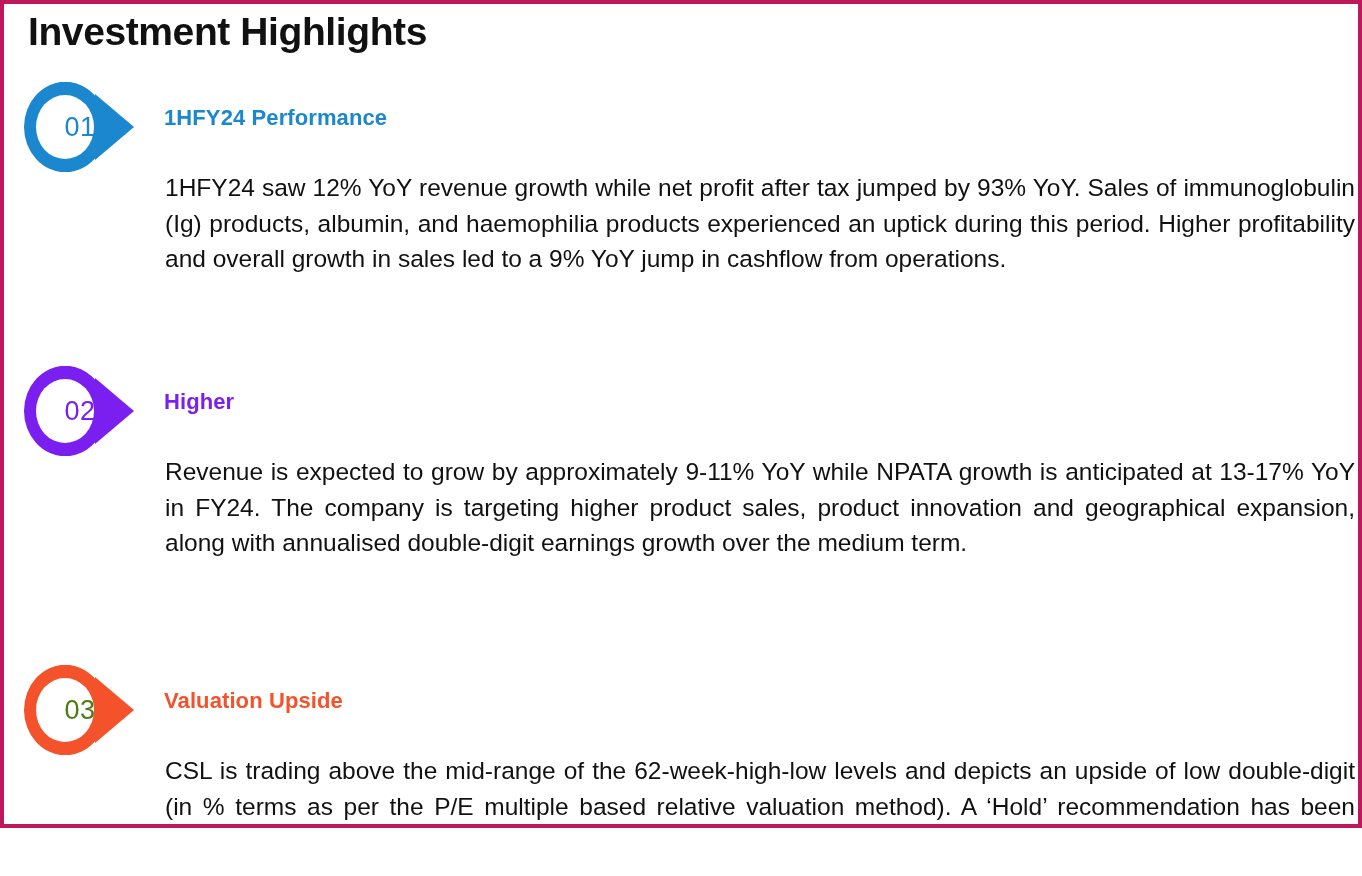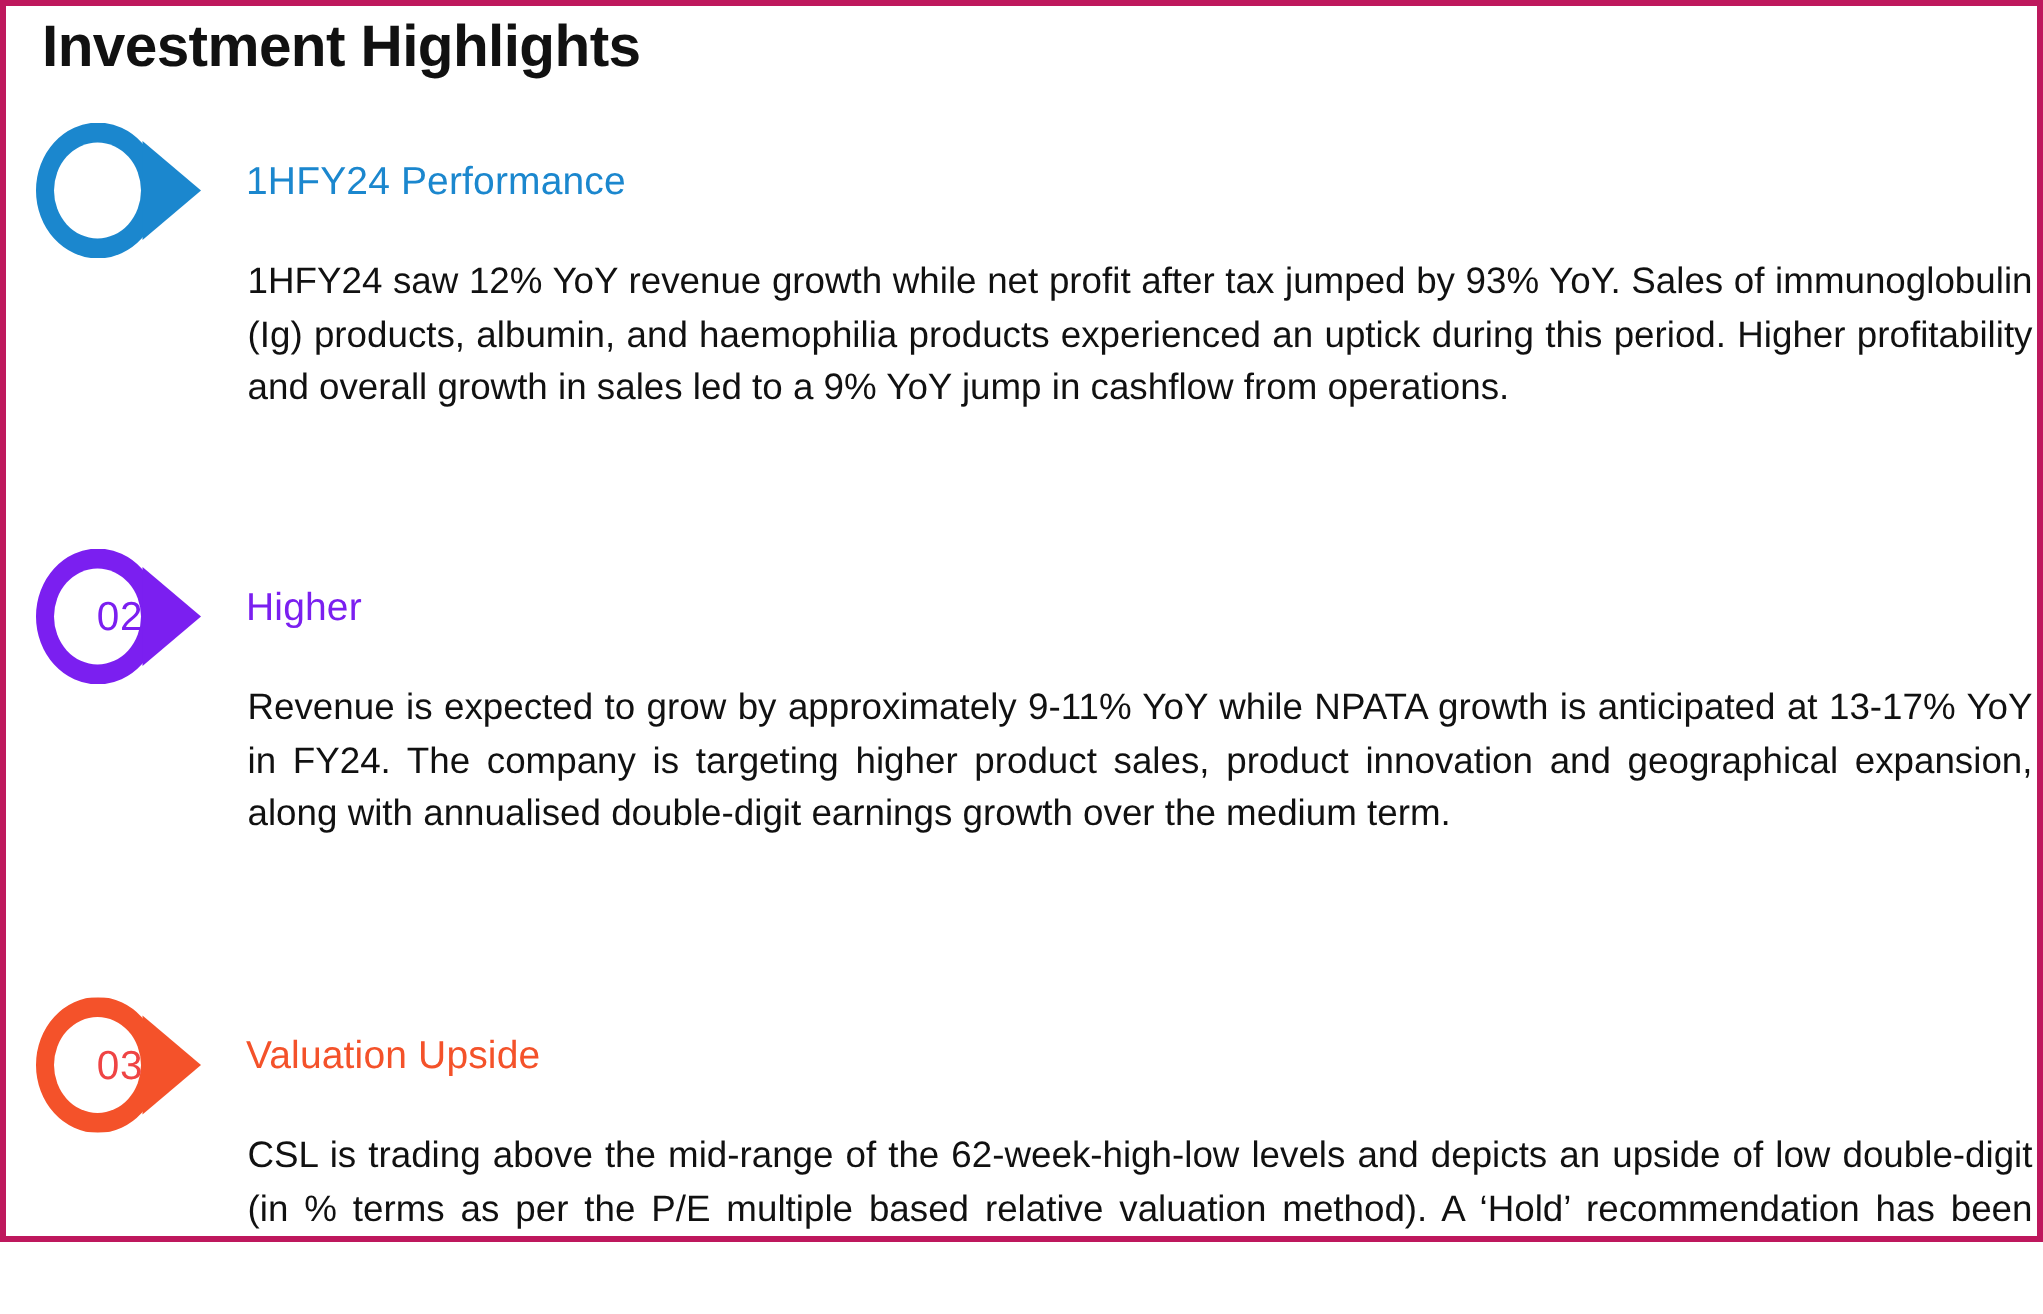--- a/index.html
+++ b/index.html
@@ -60,22 +60,22 @@
     align-items: center;
     justify-content: center;
     font-size: 27px;
     font-weight: 500;
     letter-spacing: 0.5px;
   }
   .heading {
     position: absolute;
     left: 160px;
     top: 23px;
-    font-size: 26px;
-    font-weight: normal;
+    font-size: 22px;
+    font-weight: bold;
     letter-spacing: 0.1px;
     white-space: nowrap;
     text-align: center;
   }
   .body-text {
     position: absolute;
     left: 161px;
     width: 1190px;
     font-size: 24.5px;
     line-height: 35.5px;
@@ -95,20 +95,21 @@
 
   <div class="page-title">Investment Highlights</div>
 
   <div class="section" id="section-1">
     <div class="badge">
       <svg viewBox="0 0 118 90" xmlns="http://www.w3.org/2000/svg">
         <path id="pin-1" d="M 4 45 A 41 45 0 1 1 86.5 45 A 41 45 0 1 1 4 45 Z" fill="#1b87ce"></path>
         <path d="M 75 12 L 114 45 L 75 78 Z" fill="#1b87ce"></path>
         <ellipse cx="45" cy="45" rx="29" ry="32" fill="#ffffff"></ellipse>
       </svg>
+      <div class="badge-number" style="color:#1b87ce">01</div>
     </div>
     <div class="heading" style="color:#1b87ce">1HFY24 Performance</div>
     <div class="body-text">1HFY24 saw 12% YoY revenue growth while net profit after tax jumped by 93% YoY. Sales of immunoglobulin (Ig) products, albumin, and haemophilia products experienced an uptick during this period. Higher profitability and overall growth in sales led to a 9% YoY jump in cashflow from operations.</div>
   </div>
 
   <div class="section" id="section-2">
     <div class="badge">
       <svg viewBox="0 0 118 90" xmlns="http://www.w3.org/2000/svg">
         <path d="M 4 45 A 41 45 0 1 1 86.5 45 A 41 45 0 1 1 4 45 Z" fill="#7b1ff0"></path>
         <path d="M 75 12 L 114 45 L 75 78 Z" fill="#7b1ff0"></path>
@@ -120,19 +121,19 @@
     <div class="body-text">Revenue is expected to grow by approximately 9-11% YoY while NPATA growth is anticipated at 13-17% YoY in FY24. The company is targeting higher product sales, product innovation and geographical expansion, along with  annualised double-digit earnings growth over the medium term.</div>
   </div>
 
   <div class="section" id="section-3">
     <div class="badge">
       <svg viewBox="0 0 118 90" xmlns="http://www.w3.org/2000/svg">
         <path d="M 4 45 A 41 45 0 1 1 86.5 45 A 41 45 0 1 1 4 45 Z" fill="#f4522a"></path>
         <path d="M 75 12 L 114 45 L 75 78 Z" fill="#f4522a"></path>
         <ellipse cx="45" cy="45" rx="29" ry="32" fill="#ffffff"></ellipse>
       </svg>
-      <div class="badge-number" style="color:#ef4444">03</div>
+      <div class="badge-number" style="color:#4d7c0f">03</div>
     </div>
     <div class="heading" style="color:#f4522a">Valuation Upside</div>
     <div class="body-text"><span>CSL is trading above the mid-range of the 62-week-high-low levels and depicts an upside of low double-digit (in % terms as per the P/E multiple based relative valuation method). A ‘</span><b>Hold</b><span>’ recommendation has been given to the stock.</span></div>
   </div>
 
 </div>
 
 </body></html>

